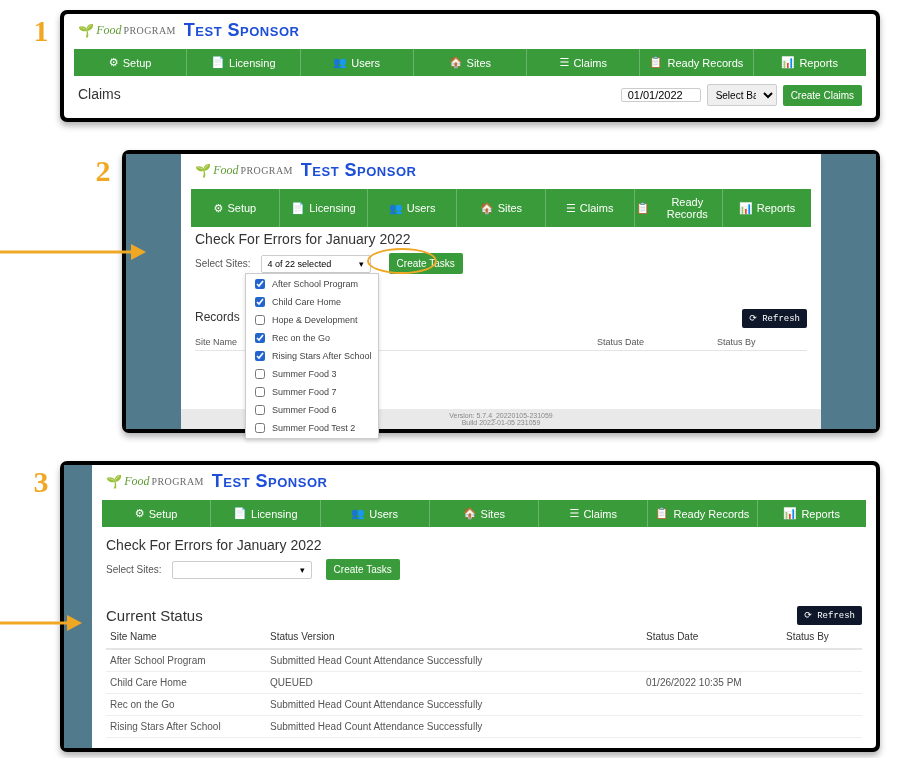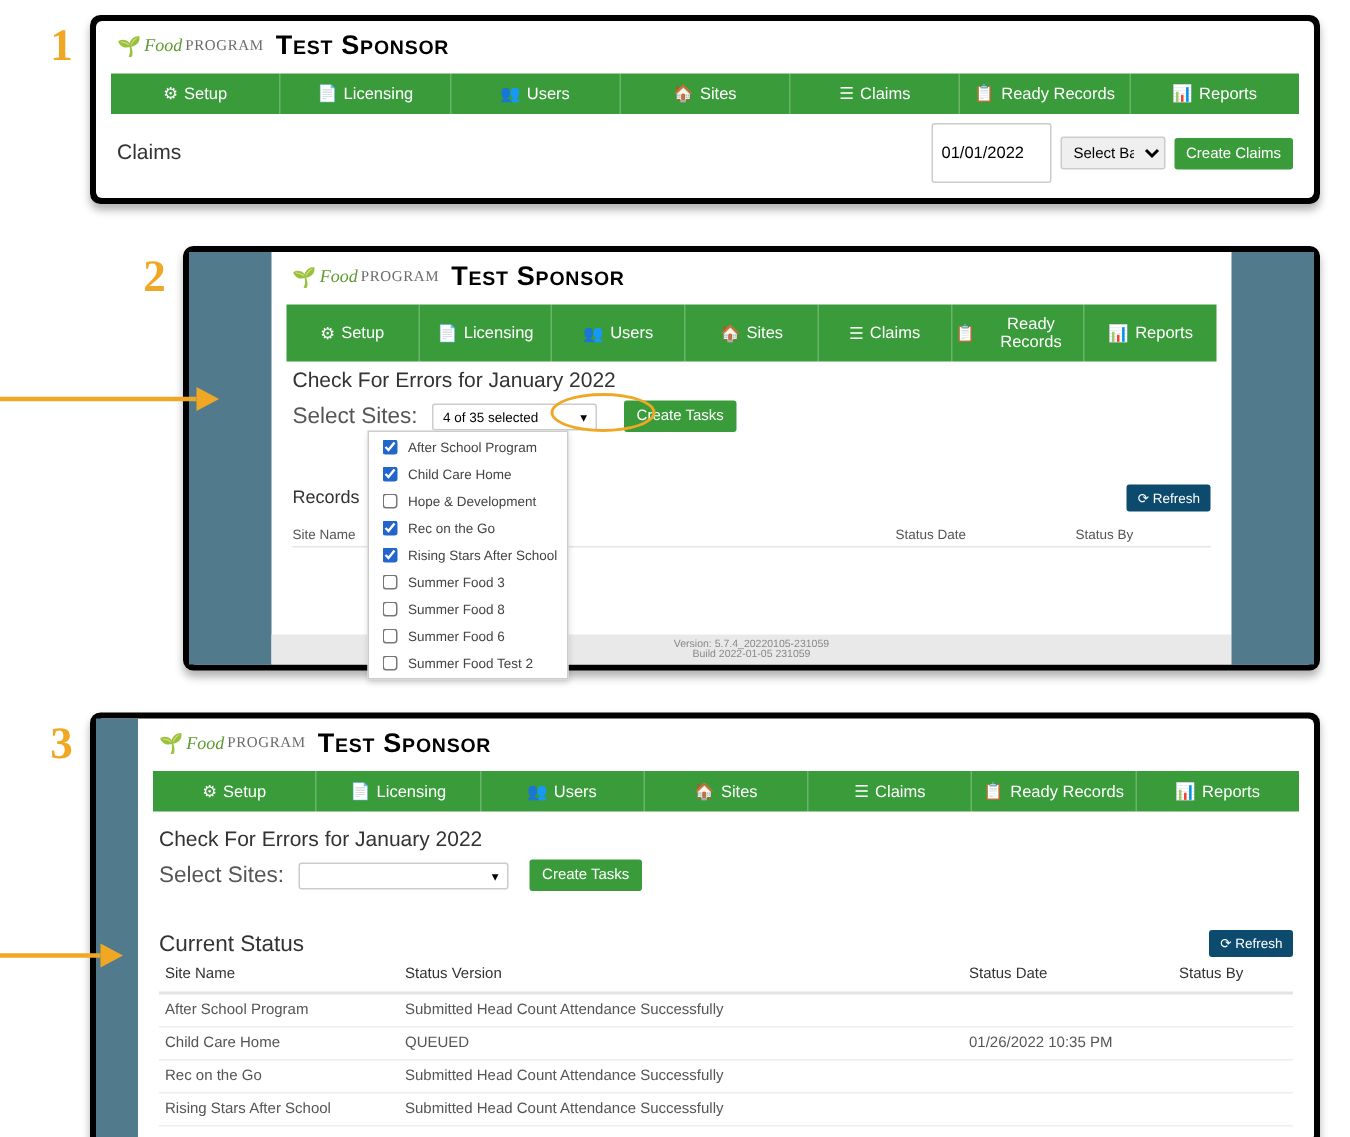--- a/index.html
+++ b/index.html
@@ -65,21 +65,21 @@
   .brand .program {
     font-size: 10px;
     letter-spacing: 0.4px;
     color: #6b6b6b;
     text-transform: uppercase;
   }
   .sponsor-title {
     font-size: 18px;
     font-variant: small-caps;
     font-weight: bold;
-    color: #000000;
+    color: #1d4ed8;
     letter-spacing: 0.5px;
   }
   .mainnav {
     background: #3a9b3a;
     display: flex;
     margin: 4px 10px 0;
   }
   .mainnav .nav-item {
     flex: 1;
     color: #fff;
@@ -106,67 +106,68 @@
   .toolbar-row {
     display: flex;
     align-items: center;
     gap: 6px;
   }
   .spacer { flex: 1; }
   .input-text {
     border: 1px solid #ccc;
     font-size: 11px;
     padding: 4px 6px;
-    height: 40px;
+    height: 14px;
     border-radius: 2px;
   }
   .select-box {
     border: 1px solid #ccc;
     font-size: 10px;
     padding: 3px 4px;
     height: 22px;
     border-radius: 2px;
   }
   .btn-green {
     background: #3a9b3a;
     color: #fff;
     font-size: 10px;
     border: none;
     padding: 5px 8px;
     border-radius: 2px;
     cursor: pointer;
   }
   .btn-blue {
-    background: #0c4a6e;
+    background: #0f172a;
     color: #fff;
     font-size: 9px;
     border: none;
     padding: 4px 7px;
     border-radius: 2px;
     cursor: pointer;
+    font-family: Liberation Mono, monospace;
   }
   .highlight-oval {
     position: absolute;
     border: 2.5px solid #f0a824;
     border-radius: 50%;
     pointer-events: none;
   }
   
   .panel2 .panel-inner {
     display: flex;
   }
   .blue-side {
     background: #527a8d;
     width: 55px;
   }
   .panel2-content {
     flex: 1;
   }
   .label-small {
-    font-size: 15px;
+    font-size: 10px;
     color: #555;
     padding-right: 4px;
     text-align: center;
   }
   .multiselect-box {
     border: 1px solid #ccc;
     font-size: 9px;
     padding: 3px 6px;
     width: 110px;
     background: #fff;
@@ -355,21 +356,21 @@
             <div class="nav-item">
               <span class="icon">📊</span>
               <span>Reports</span>
             </div>
           </div>
         <div class="panel2-main">
           <div class="section-title">Check For Errors for January 2022</div>
           <div class="toolbar-row" style="position:relative;align-items:center">
             <span class="label-small">Select Sites:</span>
             <div class="multiselect-box">
-              <span>4 of 35 selected</span>
+              <span>4 of 22 selected</span>
                 <span>▾</span>
             </div>
             <button class="btn-green" style="margin-left:12px">Create Tasks</button>
             <div class="highlight-oval" style="width:70px;height:26px;left:172px;top:-5px"></div>
             <div class="dropdown-list" id="dropdown2" style="left:50px;top:20px">
                 <div class="opt">
                   <input type="checkbox" checked="" style="">
                   <span>After School Program</span>
                 </div>
                 <div class="opt">
@@ -387,21 +388,21 @@
                 <div class="opt">
                   <input type="checkbox" checked="" style="">
                   <span>Rising Stars After School</span>
                 </div>
                 <div class="opt">
                   <input type="checkbox" style="">
                   <span>Summer Food 3</span>
                 </div>
                 <div class="opt">
                   <input type="checkbox" style="">
-                  <span>Summer Food 8</span>
+                  <span>Summer Food 7</span>
                 </div>
                 <div class="opt">
                   <input type="checkbox" style="">
                   <span>Summer Food 6</span>
                 </div>
                 <div class="opt">
                   <input type="checkbox" style="">
                   <span>Summer Food Test 2</span>
                 </div>
               </div>

